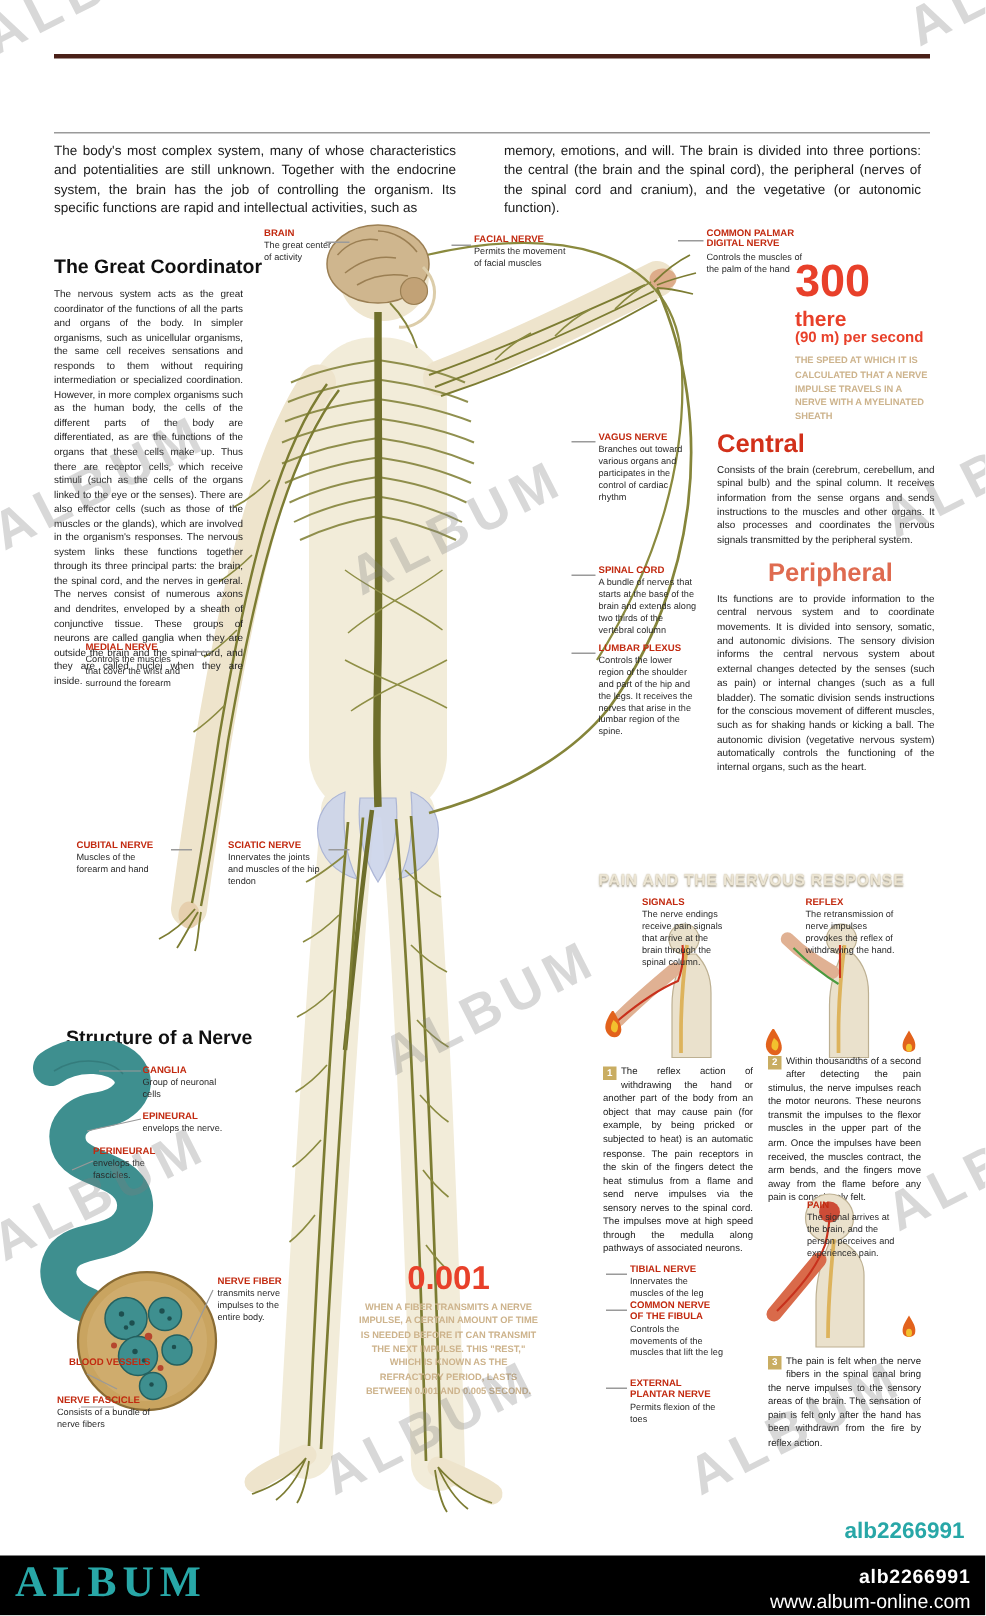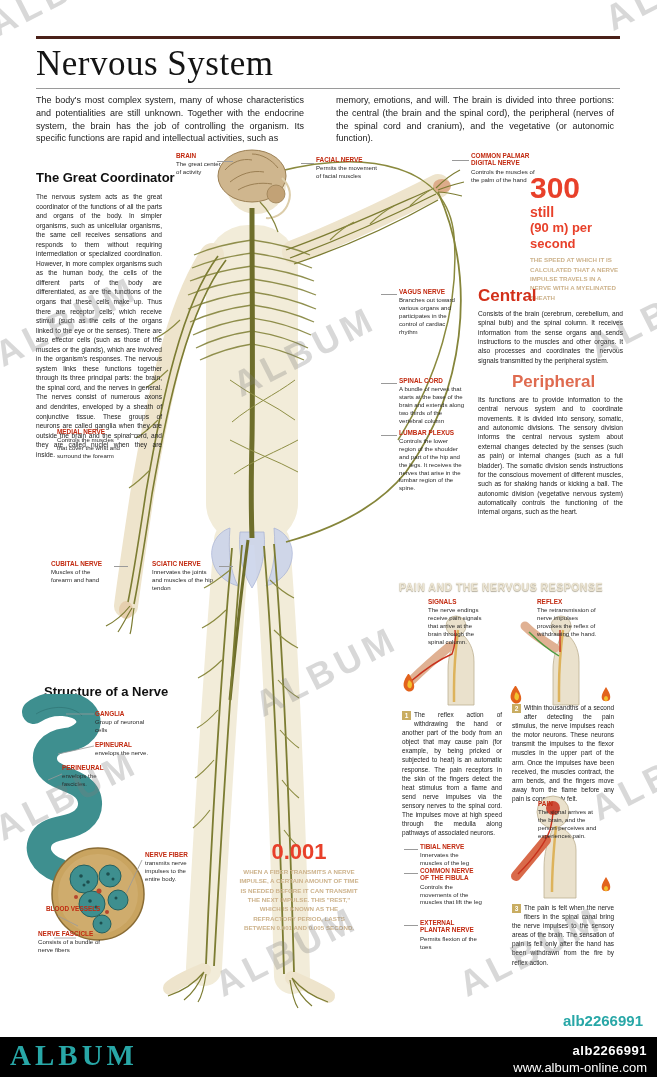--- a/index.html
+++ b/index.html
@@ -24,21 +24,21 @@
   .nlabel .t { font-size:6.4px; font-weight:bold; color:#c22a10; line-height:1.15; }
   .nlabel .d { font-size:6.1px; color:#2a2a2a; line-height:1.28; margin-top:1px; }
 
   .sys-title { font-size:17px; font-weight:bold; color:#d2301a; }
   .sys-title.faded { color:#df6b50;margin-left:34px; }
   .sys-body { font-size:6.6px; line-height:1.42; color:#222; margin-top:3px; text-align:justify; }
 
   .stat-num  { font-size:30px; font-weight:bold; color:#e8402a; line-height:1.05; }
   .stat-num.small { font-size:22px; }
   .stat-sub1 { font-size:14px; font-weight:bold; color:#e8402a; line-height:1.2; }
-  .stat-sub2 { font-size:13px; font-weight:bold; color:#e8402a; line-height:1.2; }
+  .stat-sub2 { font-size:10px; font-weight:bold; color:#e8402a; line-height:1.2; }
   .stat-cap  { font-size:6.2px; font-weight:bold; color:#cdb38c; line-height:1.5; margin-top:4px; }
   .centered { text-align:center; }
 
   .pain-title { font-size:10.5px; font-weight:bold; letter-spacing:0.5px; color:#ece5d3;
                 text-shadow:0 0 1px #b8ad92, 0 1px 1px rgba(120,110,80,0.55); }
   .step { font-size:6.4px; line-height:1.42; color:#222; text-align:justify; }
   .step-num { float:left; width:9px; height:9px; background:#c9ad62; color:#ffffff;
               font-size:6.5px; font-weight:bold; text-align:center; line-height:9px;
               margin-right:3px; margin-top:1px; }
 
@@ -53,21 +53,20 @@
   .footer-right .url { font-size:13px; margin-top:2px; }
 
   svg { display:block; }
 </style>
 </head>
 <body>
 
 <div class="page">
 
   <div class="abs top-rule" style="left:36px;top:36px;width:584px;height:3px"></div>
-  <h1 class="abs page-title" style="left:36px;top:44px">Nervous System</h1>
   <div class="abs divider" style="left:36px;top:88px;width:584px;height:1px"></div>
   <p class="abs intro" style="left:36px;top:94px;width:268px">The body's most complex system, many of whose characteristics and potentialities are still unknown. Together with the endocrine system, the brain has the job of controlling the organism. Its specific functions are rapid and intellectual activities, such as</p>
   <p class="abs intro" style="left:336px;top:94px;width:278px">memory, emotions, and will. The brain is divided into three portions: the central (the brain and the spinal cord), the peripheral (nerves of the spinal cord and cranium), and the vegetative (or autonomic function).</p>
 
   <svg class="abs" style="left:80px;top:140px" width="400" height="870" viewBox="0 0 400 870" aria-hidden="true">
 
     <circle cx="176" cy="44" r="30" fill="#efe6cf"></circle>
     <rect x="126" y="85" width="92" height="320" rx="42" fill="#f2ecd9"></rect>
     <path d="M214,112 C265,92 320,65 358,46" stroke="#eee4cc" stroke-width="24" stroke-linecap="round" fill="none"></path>
     <path d="M132,115 C98,165 78,260 62,355 C56,395 50,435 46,466" stroke="#eee4cc" stroke-width="24" stroke-linecap="round" fill="none"></path>
@@ -170,21 +169,21 @@
   <div class="leader" style="left:381px;top:435px;width:16px"></div>
   <div class="leader" style="left:125px;top:434px;width:16px"></div>
   <div class="leader" style="left:114px;top:566px;width:14px"></div>
   <div class="leader" style="left:219px;top:566px;width:14px"></div>
   <div class="leader" style="left:404px;top:849px;width:14px"></div>
   <div class="leader" style="left:404px;top:873px;width:14px"></div>
   <div class="leader" style="left:404px;top:925px;width:14px"></div>
 
   <div class="abs" style="left:530px;top:172px;width:100px">
     <div class="stat-num">300</div>
-    <div class="stat-sub1">still</div>
+    <div class="stat-sub1">there</div>
     <div class="stat-sub2">(90 m) per second</div>
     <div class="stat-cap" style="width:92px">THE SPEED AT WHICH IT IS CALCULATED THAT A NERVE IMPULSE TRAVELS IN A NERVE WITH A MYELINATED SHEATH</div>
   </div>
 
   <div class="abs" style="left:478px;top:286px;width:145px">
     <div class="sys-title">Central</div>
     <div class="sys-body">Consists of the brain (cerebrum, cerebellum, and spinal bulb) and the spinal column. It receives information from the sense organs and sends instructions to the muscles and other organs. It also processes and coordinates the nervous signals transmitted by the peripheral system.</div>
   </div>
   <div class="abs" style="left:478px;top:372px;width:145px">
     <div class="sys-title faded">Peripheral</div>

